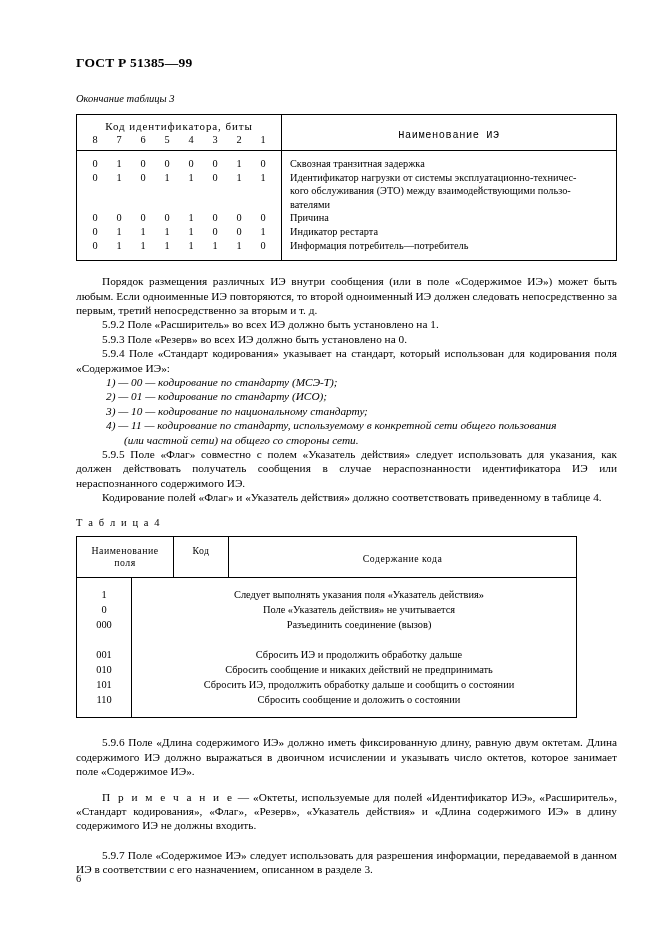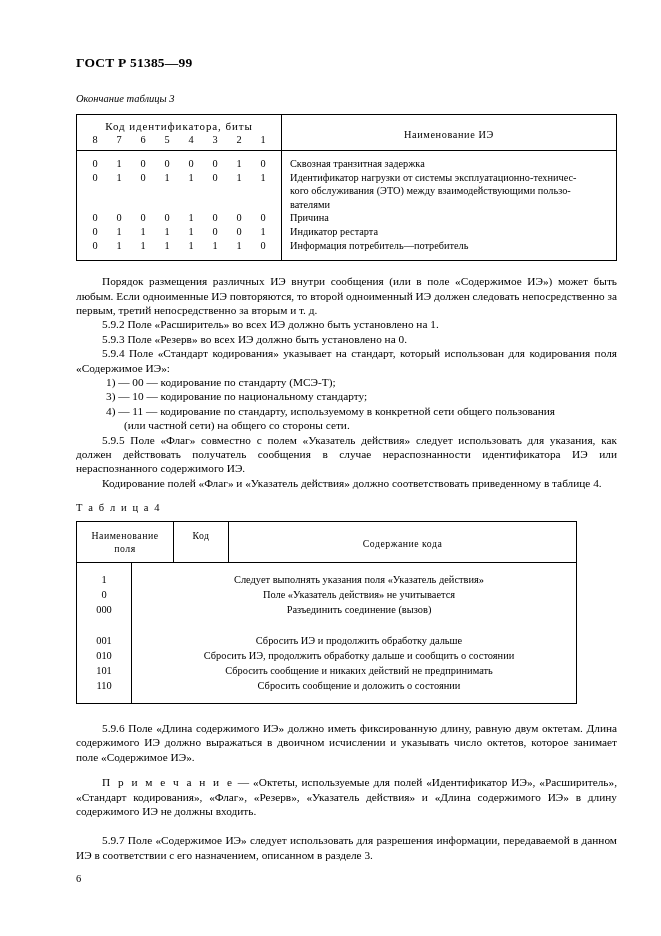--- a/index.html
+++ b/index.html
@@ -72,20 +72,21 @@
   .bits-nums span {
     flex: 1 1 0;
     text-align: center;
     font-size: 10.3px;
   }
   .name-head {
     text-align: center;
     font-size: 10.3px;
     letter-spacing: 0.6px;
     padding: 14px 0 5px 0;
+    font-family: Liberation Mono, monospace;
   }
   .body-band { }
   .bitrow {
     display: flex;
     padding: 0 6px;
     line-height: 13.6px;
   }
   .bitrow span {
     flex: 1 1 0;
     text-align: center;
@@ -116,20 +117,21 @@
     text-align: justify;
     margin: 0;
   }
   .para.indent { text-indent: 26px; }
   .para-block { margin: 9px 0 0 0; }
   .list-item {
     font-size: 11.3px;
     line-height: 14.4px;
     margin-left: 30px;
     text-align: justify;
+    font-style: italic;
   }
   .list-item .cont { display: block; margin-left: 18px; }
 
   
   .t4-outer {
     border: 1.3px solid #000;
     width: 501px;
     box-sizing: border-box;
   }
   .t4-head {
@@ -271,20 +273,21 @@
       </div>
     </div>
   </div>
 
   <div class="para-block" style="margin-top:13px;">
     <p class="para indent">Порядок размещения различных ИЭ внутри сообщения (или в поле «Содержимое ИЭ») может быть любым. Если одноименные ИЭ повторяются, то второй одноименный ИЭ должен следовать непосредственно за первым, третий непосредственно за вторым и т. д.</p>
     <p class="para indent">5.9.2 Поле «Расширитель» во всех ИЭ должно быть установлено на 1.</p>
     <p class="para indent">5.9.3 Поле «Резерв» во всех ИЭ должно быть установлено на 0.</p>
     <p class="para indent">5.9.4 Поле «Стандарт кодирования» указывает на стандарт, который использован для кодирования поля «Содержимое ИЭ»:</p>
     <div class="list-item">1) — 00 — кодирование по стандарту (МСЭ-Т);</div>
+    <div class="list-item">2) — 01 — кодирование по стандарту (ИСО);</div>
     <div class="list-item">3) — 10 — кодирование по национальному стандарту;</div>
     <div class="list-item">
       <span>4) — 11 — кодирование по  стандарту,  используемому  в  конкретной сети общего пользования</span>
       <span class="cont">(или частной сети) на общего со стороны сети.</span>
     </div>
     <p class="para indent">5.9.5 Поле «Флаг» совместно с полем «Указатель действия» следует использовать для указания, как должен действовать получатель сообщения в случае нераспознанности идентификатора ИЭ или нераспознанного содержимого ИЭ.</p>
     <p class="para indent">Кодирование  полей «Флаг» и «Указатель действия» должно соответствовать приведенному в таблице 4.</p>
   </div>
 
   <div class="table-caption-spaced" style="margin-top:12px;">Т а б л и ц а   4</div>
@@ -308,22 +311,22 @@
         <div class="t4-line">010</div>
         <div class="t4-line">101</div>
         <div class="t4-line">110</div>
       </div>
       <div class="t4-c3">
         <div class="t4-line">Следует выполнять указания поля «Указатель действия»</div>
         <div class="t4-line">Поле «Указатель действия»  не  учитывается</div>
         <div class="t4-line">Разъединить соединение (вызов)</div>
         <div class="t4-line">&nbsp;</div>
         <div class="t4-line">Сбросить ИЭ и продолжить обработку дальше</div>
+        <div class="t4-line">Сбросить сообщение и никаких действий не предпринимать</div>
         <div class="t4-line">Сбросить ИЭ,  продолжить обработку дальше и сообщить о состоянии</div>
-        <div class="t4-line">Сбросить сообщение и никаких действий не предпринимать</div>
         <div class="t4-line">Сбросить сообщение и доложить о состоянии</div>
       </div>
     </div>
   </div>
 
   <div class="para-block" style="margin-top:17px;">
     <p class="para indent">5.9.6 Поле «Длина содержимого ИЭ» должно иметь фиксированную длину, равную двум октетам. Длина содержимого ИЭ должно выражаться в двоичном исчислении и указывать число октетов, которое занимает поле «Содержимое ИЭ».</p>
   </div>
 
   <div class="para-block note">

